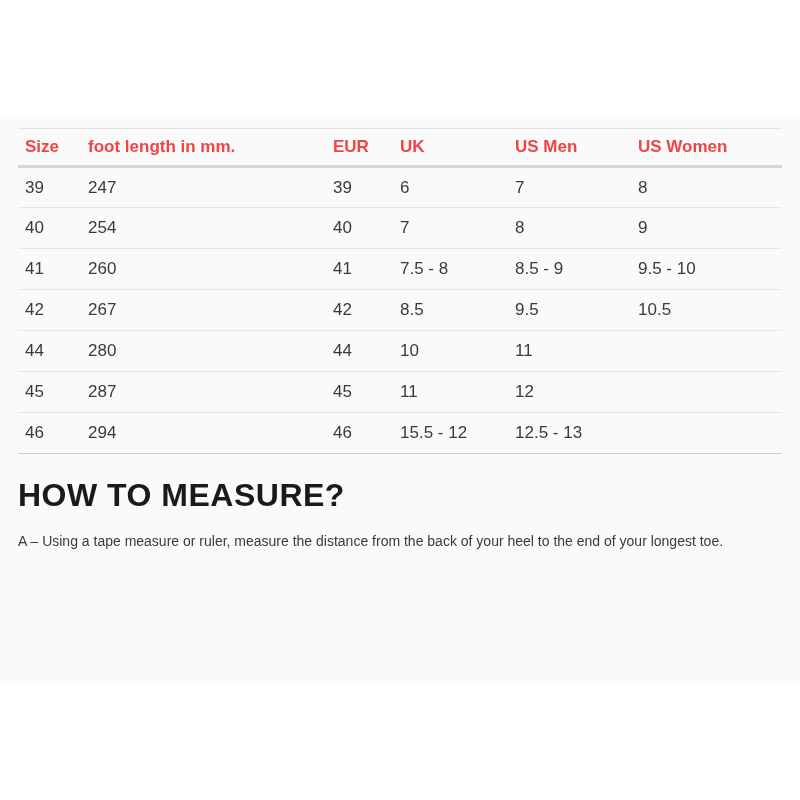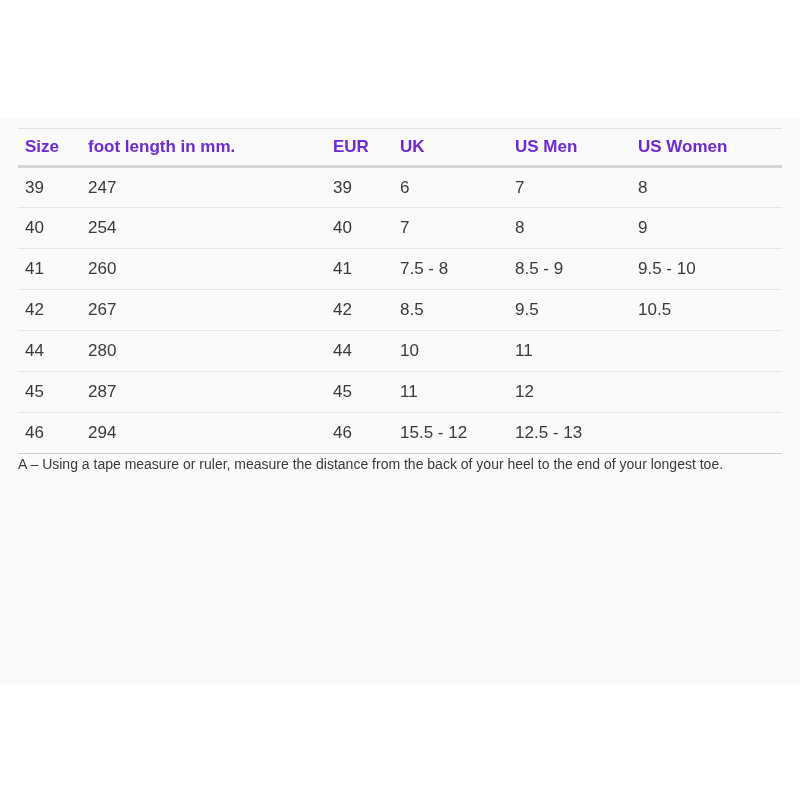--- a/index.html
+++ b/index.html
@@ -24,21 +24,21 @@
   table.size-chart col.c1 { width: 63px; }
   table.size-chart col.c2 { width: 245px; }
   table.size-chart col.c3 { width: 67px; }
   table.size-chart col.c4 { width: 115px; }
   table.size-chart col.c5 { width: 123px; }
   table.size-chart col.c6 { width: 151px; }
   table.size-chart th {
     text-align: left;
     font-size: 17px;
     font-weight: bold;
-    color: #6d28d9;
+    color: #ef4444;
     padding: 8px 0 8px 7px;
     height: 38px;
     border-top: 1px solid #e2e2e2;
     border-bottom: 3px solid #d6d6d6;
     white-space: nowrap;
   }
   table.size-chart td {
     font-size: 17px;
     font-weight: normal;
     color: #3a3a3a;
@@ -142,16 +142,17 @@
         <td>46</td>
         <td>294</td>
         <td>46</td>
         <td>15.5 - 12</td>
         <td>12.5 - 13</td>
         <td></td>
       </tr>
     </tbody>
   </table>
 
+  <h2 class="measure-heading">HOW TO MEASURE?</h2>
 
   <p class="measure-text">A – Using a tape measure or ruler, measure the distance from the back of your heel to the end of your longest toe.</p>
 
 </div>
 
 </body></html>

